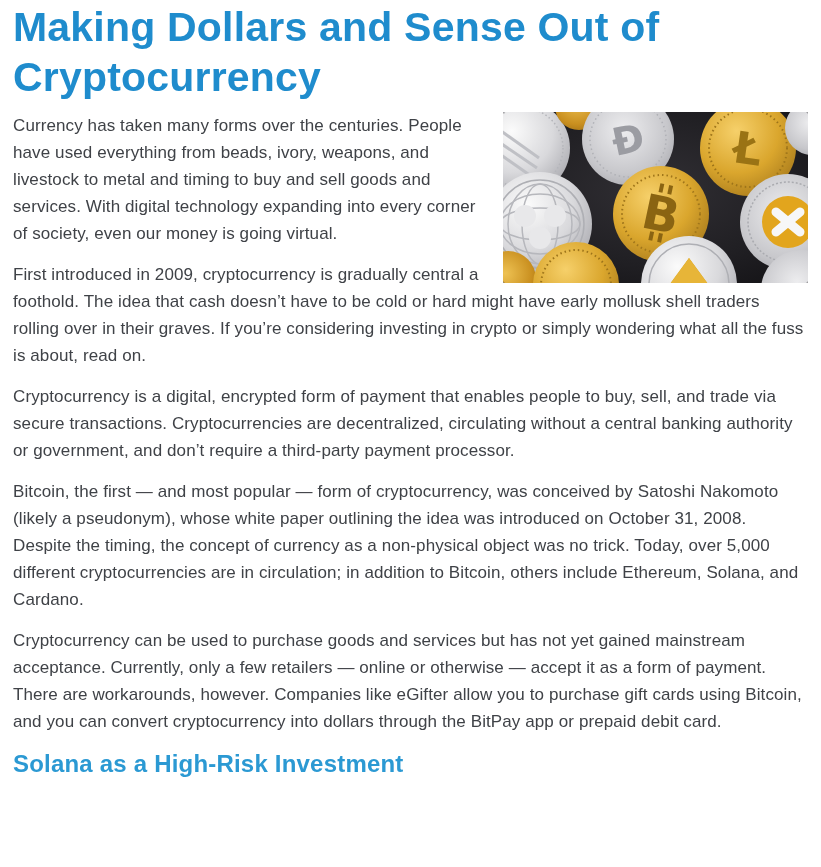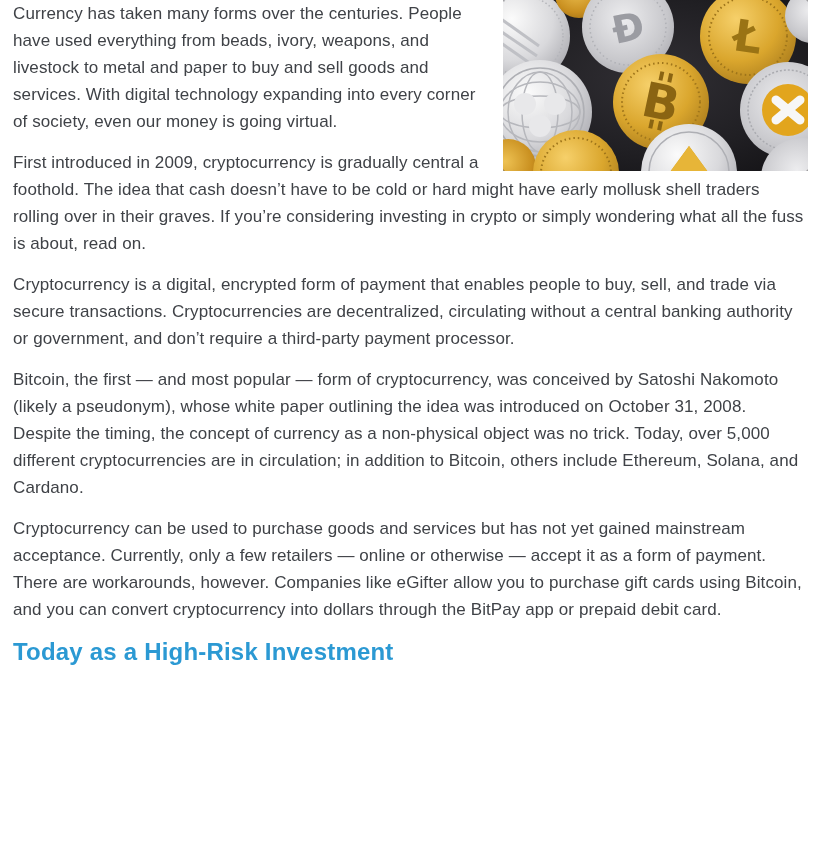--- a/index.html
+++ b/index.html
@@ -52,20 +52,21 @@
     clear: none;
   }
   .coin-label { font-family: "DejaVu Sans", sans-serif; font-weight: bold; }
 </style>
 </head>
 <body>
 
 <div class="page">
   <div class="container">
 
+    <h1 class="article-title">Making Dollars and Sense Out of Cryptocurrency</h1>
 
     <figure class="hero" aria-label="Assorted cryptocurrency coins — gold Bitcoin and Litecoin, silver Ripple, Dash and Ethereum tokens — arranged on a dark surface">
       <svg width="305" height="171" viewBox="0 0 305 171" xmlns="http://www.w3.org/2000/svg">
         <defs>
           <radialGradient id="bgGrad" cx="50%" cy="45%" r="75%">
             <stop offset="0%" stop-color="#312f34"></stop>
             <stop offset="60%" stop-color="#201f23"></stop>
             <stop offset="100%" stop-color="#121114"></stop>
           </radialGradient>
           <radialGradient id="goldGrad" cx="38%" cy="32%" r="80%">
@@ -166,27 +167,27 @@
           <circle cx="186" cy="172" r="48" fill="url(#silverGrad)"></circle>
           <circle cx="186" cy="172" r="40" fill="none" stroke="#aeafb4" stroke-width="1.5"></circle>
           <polygon points="186,146 205,172 186,198 167,172" fill="#d9a21a"></polygon>
           <polygon points="186,146 205,172 186,180 167,172" fill="#e7b538"></polygon>
         </g>
 
         <circle cx="298" cy="178" r="40" fill="url(#silverGrad2)"></circle>
       </svg>
     </figure>
 
-    <p class="body-text">Currency has taken many forms over the centuries. People have used everything from beads, ivory, weapons, and livestock to metal and paper to buy and sell goods and services. With digital technology expanding into every corner of society, even our money is going virtual.</p>
+    <p class="body-text">Currency has taken many forms over the centuries. People have used everything from beads, ivory, weapons, and livestock to metal and timing to buy and sell goods and services. With digital technology expanding into every corner of society, even our money is going virtual.</p>
 
     <p class="body-text">First introduced in 2009, cryptocurrency is gradually central a foothold. The idea that cash doesn’t have to be cold or hard might have early mollusk shell traders rolling over in their graves. If you’re considering investing in crypto or simply wondering what all the fuss is about, read on.</p>
 
 
     <p class="body-text">Cryptocurrency is a digital, encrypted form of payment that enables people to buy, sell, and trade via secure transactions. Cryptocurrencies are decentralized, circulating without a central banking authority or government, and don’t require a third-party payment processor.</p>
 
     <p class="body-text">Bitcoin, the first — and most popular — form of cryptocurrency, was conceived by Satoshi Nakomoto (likely a pseudonym), whose white paper outlining the idea was introduced on October 31, 2008. Despite the timing, the concept of currency as a non-physical object was no trick. Today, over 5,000 different cryptocurrencies are in circulation; in addition to Bitcoin, others include Ethereum, Solana, and Cardano.</p>
 
     <p class="body-text">Cryptocurrency can be used to purchase goods and services but has not yet gained mainstream acceptance. Currently, only a few retailers — online or otherwise — accept it as a form of payment. There are workarounds, however. Companies like eGifter allow you to purchase gift cards using Bitcoin, and you can convert cryptocurrency into dollars through the BitPay app or prepaid debit card.</p>
 
-    <h2 class="section-heading">Today as a High-Risk Investment</h2>
+    <h2 class="section-heading">Solana as a High-Risk Investment</h2>
 
   </div>
 </div>
 
 </body></html>

